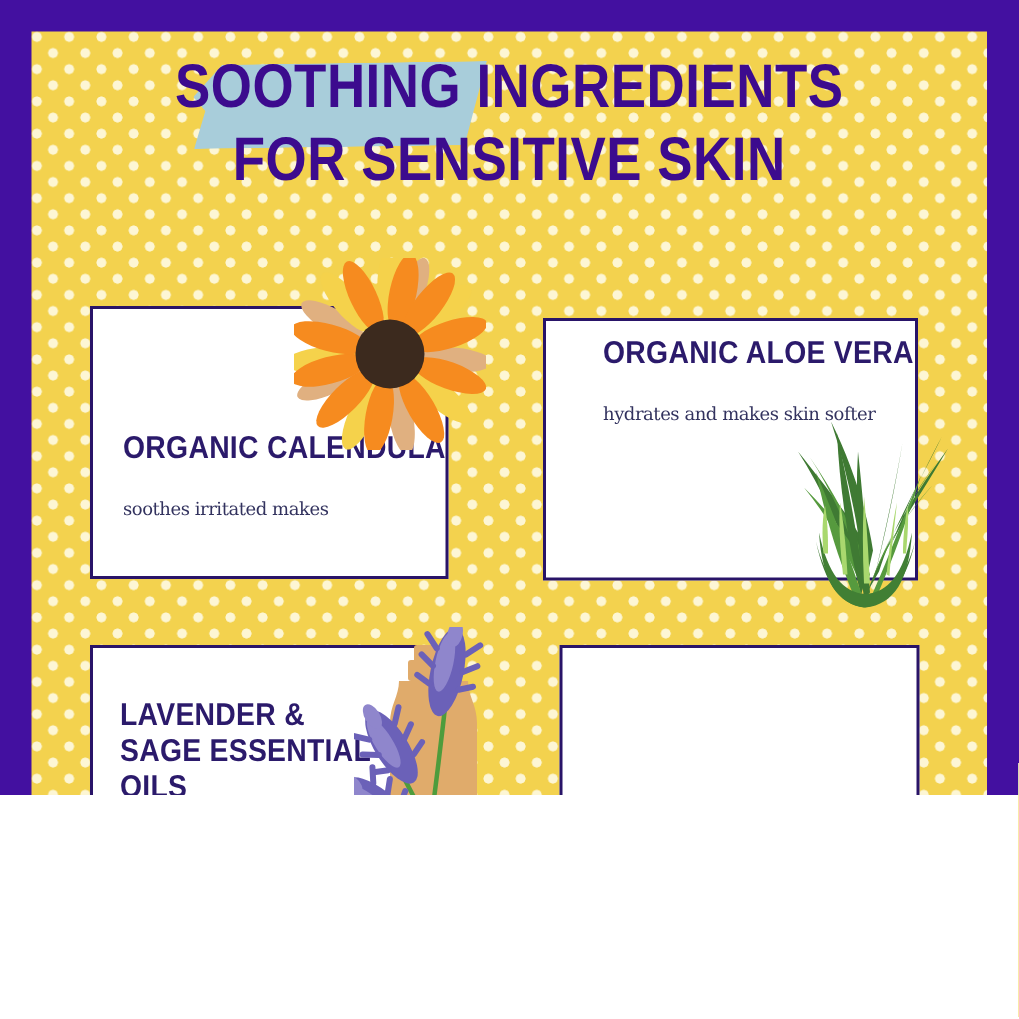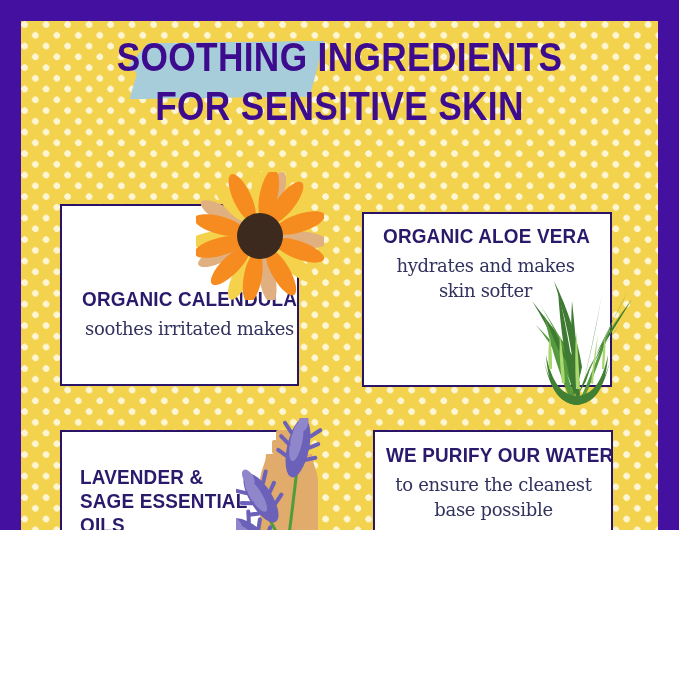--- a/index.html
+++ b/index.html
@@ -90,35 +90,34 @@
     font-size: 21px;
     line-height: 24px;
     letter-spacing: 0.2px;
     color: #2b1a6b;
     transform: scaleX(0.9);
     transform-origin: left center;
     white-space: nowrap;
   }
   .card-body {
     font-family: "DejaVu Serif", "Liberation Serif", serif;
-    font-size: 18px;
+    font-size: 12px;
     line-height: 25px;
     color: #32325e;
-    margin-top: 5px;
+    margin-top: 16px;
     letter-spacing: -0.3px;
-    text-align: center;
   }
 
   #card1 { left: 60px;  top: 204px; width: 239px; height: 182px; }
   #card2 { left: 362px; top: 212px; width: 250px; height: 175px; }
   #card3 { left: 60px;  top: 430px; width: 237px; height: 183px; }
   #card4 { left: 373px; top: 430px; width: 240px; height: 180px; }
 
   #card1-text { left: 82px;  top: 287px; width: 215px; }
-  #card2-text { left: 383px; top: 224px; width: 205px; }
+  #card2-text { left: 402px; top: 224px; width: 205px; }
   #card3-text { left: 80px;  top: 465px; width: 200px; }
   #card4-text { left: 386px; top: 443px; width: 215px; }
 
   .spacer-gap { height: 18px; }
 
   
   .art { position: absolute; z-index: 8; pointer-events: none; }
   #flower-art { left: 196px; top: 172px; width: 128px; height: 128px; }
   #aloe-art   { left: 492px; top: 243px; width: 168px; height: 165px; }
   #lav-art    { left: 236px; top: 418px; width: 120px; height: 190px; }
@@ -151,24 +150,20 @@
   <div class="card-text" id="card2-text">
     <div class="card-heading">ORGANIC ALOE VERA</div>
     <div class="card-body">hydrates and makes skin softer</div>
   </div>
 
   <div class="card-text" id="card3-text">
     <div class="card-heading" style="white-space:normal;">LAVENDER &amp; SAGE ESSENTIAL OILS</div>
     <div class="spacer-gap"></div>
   </div>
 
-  <div class="card-text" id="card4-text">
-    <div class="card-heading">WE PURIFY OUR WATER</div>
-    <div class="card-body">to ensure the cleanest base possible</div>
-  </div>
 
   <svg class="art" id="flower-art" viewBox="0 0 128 128">
     <g transform="translate(64,64)">
       <g id="petals-tan">
         <ellipse cx="0" cy="-44" rx="8" ry="24" fill="#e0b080" transform="rotate(20)"></ellipse>
         <ellipse cx="0" cy="-44" rx="8" ry="24" fill="#e0b080" transform="rotate(95)"></ellipse>
         <ellipse cx="0" cy="-44" rx="8" ry="24" fill="#e0b080" transform="rotate(170)"></ellipse>
         <ellipse cx="0" cy="-44" rx="8" ry="24" fill="#e0b080" transform="rotate(245)"></ellipse>
         <ellipse cx="0" cy="-44" rx="8" ry="24" fill="#e0b080" transform="rotate(300)"></ellipse>
       </g>

